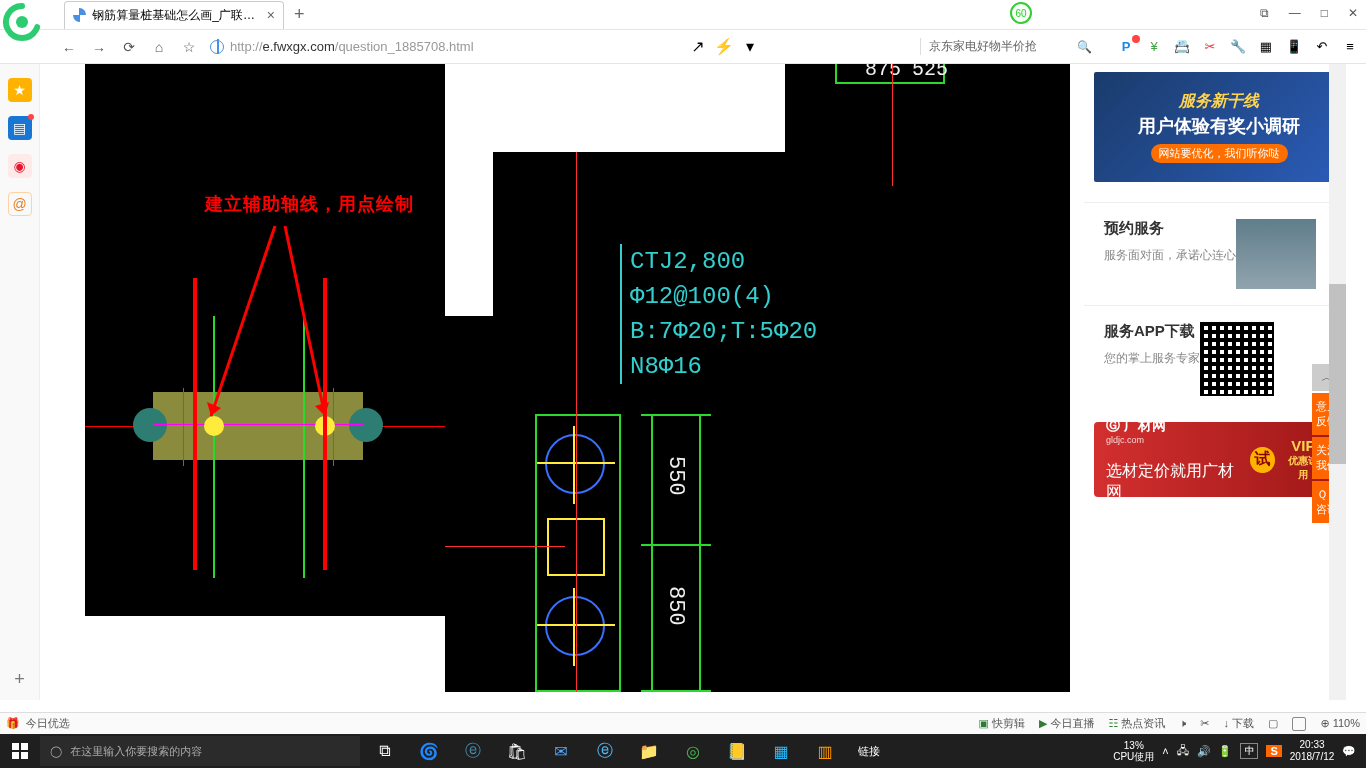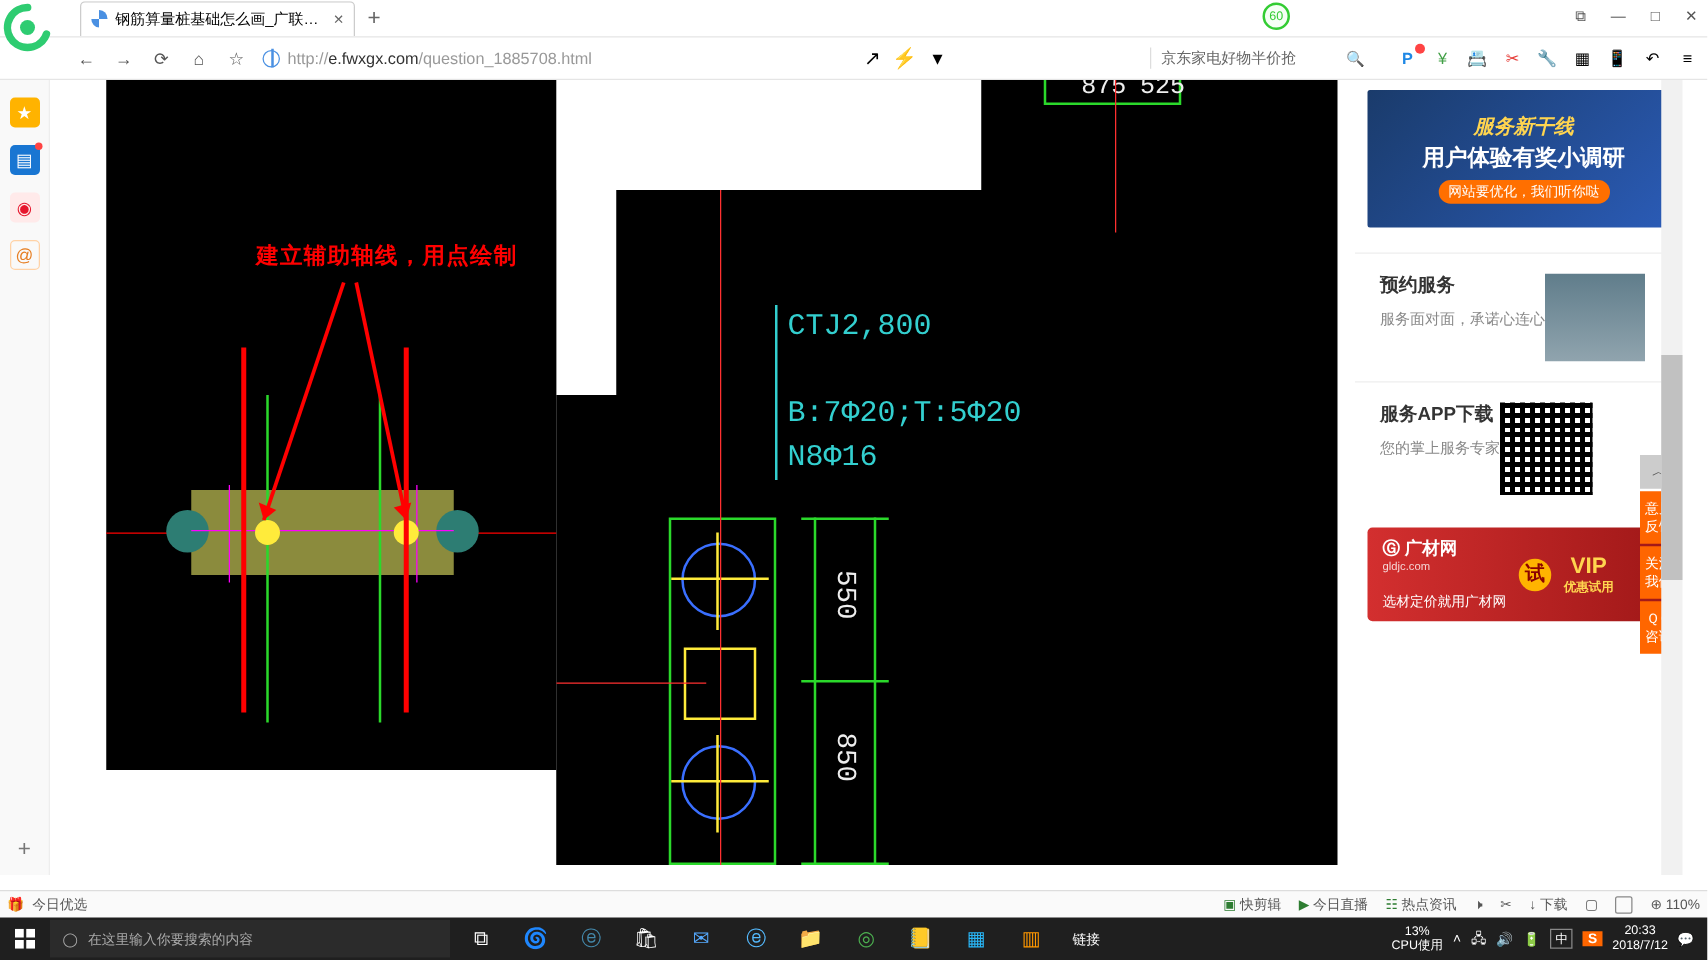--- a/index.html
+++ b/index.html
@@ -72,21 +72,21 @@
 .ad1 .line1{ font-size:16px; color:#ffd54f; font-style:italic; font-weight:bold; }
 .ad1 .line2{ font-size:18px; font-weight:bold; margin-top:2px; }
 .ad1 .pill { background:#ff6f00; padding:2px 8px; border-radius:10px; font-size:11px; margin-top:6px; }
 .rbox { border-top:1px solid #eee; padding:16px 16px 16px 20px; display:flex; }
 .rbox .txt h4 { font-size:15px; color:#333; margin-bottom:8px; }
 .rbox .txt p  { font-size:12px; color:#888; line-height:1.6; }
 .rimg { width:80px; height:70px; background:#eee; flex-shrink:0; }
 .qr { width:74px; height:74px; background:repeating-linear-gradient(#000 0 4px,#fff 4px 8px),repeating-linear-gradient(90deg,#000 0 4px,#fff 4px 8px); background-blend-mode:multiply; }
 .ad2 { margin:10px; height:75px; background:linear-gradient(90deg,#d32f2f,#a01818); color:#fff; border-radius:4px; display:flex; align-items:center; padding:0 12px; gap:10px; }
 .ad2 .logo { font-size:14px; }
-.ad2 .vip { font-size:18px; font-weight:bold; color:#ffd54f; }
+.ad2 .vip { font-size:15px; font-weight:bold; color:#ffd54f; }
 
 .float-tabs { position:absolute; right:2px; top:300px; width:30px; display:flex; flex-direction:column; gap:2px; }
 .float-tabs div { background:#ff6600; color:#fff; font-size:11px; padding:6px 3px; text-align:center; }
 .float-tabs div.top { background:#ccc; color:#555; }
 
 .scrollbar { position:absolute; right:0; top:0; bottom:0; width:17px; background:#f1f1f1; }
 .scrollthumb { position:absolute; right:0; top:220px; width:17px; height:180px; background:#c1c1c1; }
 
 
 .status1 { position:absolute; left:0; right:0; bottom:34px; height:22px; border-top:1px solid #ddd; display:flex; align-items:center; font-size:11px; color:#555; padding:0 6px; gap:10px; background:#fafafa; }
@@ -187,20 +187,21 @@
 
       <div class="grn" style="left:390px; top:0; width:110px; height:28px; background:transparent; border:2px solid #2bd92b;"></div>
       <div class="dim-h" style="left:420px; top:2px;">875</div>
       <div class="dim-h" style="left:467px; top:2px;">525</div>
       <div class="red" style="left:447px; top:0; width:1px; height:130px;"></div>
 
       <div style="position:absolute; left:0; top:0; width:340px; height:96px; background:#fff;"></div>
       <div style="position:absolute; left:0; top:0; width:48px; height:260px; background:#fff;"></div>
 
       <div class="cad-text" style="left:185px; top:190px;">CTJ2,800</div>
+      <div class="cad-text" style="left:185px; top:225px;">Φ12@100(4)</div>
       <div class="cad-text" style="left:185px; top:260px;">B:7Φ20;T:5Φ20</div>
       <div class="cad-text" style="left:185px; top:295px;">N8Φ16</div>
       <div style="position:absolute; left:175px; top:188px; width:2px; height:140px; background:#33cfcf;"></div>
 
       <div class="grn" style="left:90px; top:358px; width:86px; height:278px; background:transparent; border:2px solid #2bd92b;"></div>
       <div class="circ" style="left:100px; top:378px; width:60px; height:60px;"></div>
       <div style="position:absolute;left:128px;top:370px;width:2px;height:78px;background:#ffeb3b;"></div>
       <div style="position:absolute;left:92px;top:406px;width:78px;height:2px;background:#ffeb3b;"></div>
       <div class="ylw" style="left:102px; top:462px; width:58px; height:58px;"></div>
       <div class="circ" style="left:100px; top:540px; width:60px; height:60px;"></div>
@@ -268,21 +269,21 @@
         <div class="txt">
           <h4>服务APP下载</h4>
           <p>您的掌上服务专家</p>
         </div>
         <div class="qr"></div>
       </div>
       <div class="ad2">
         <div>
           <div class="logo" style="font-weight:bold">Ⓖ <span>广材网</span></div>
           <div style="font-size:9px;opacity:.8">gldjc.com</div>
-          <div style="font-size:11px;margin-top:16px">选材定价就用广材网</div>
+          <div style="font-size:16px;margin-top:16px">选材定价就用广材网</div>
         </div>
         <div style="width:26px;height:26px;background:#ffb300;border-radius:50%;display:flex;align-items:center;justify-content:center;color:#8b0000;font-weight:bold">试</div>
         <div style="text-align:center">
           <div class="vip">VIP</div>
           <div class="vip" style="font-size:10px">优惠试用</div>
         </div>
       </div>
 
       <div class="float-tabs">
         <div class="top">︿</div>

